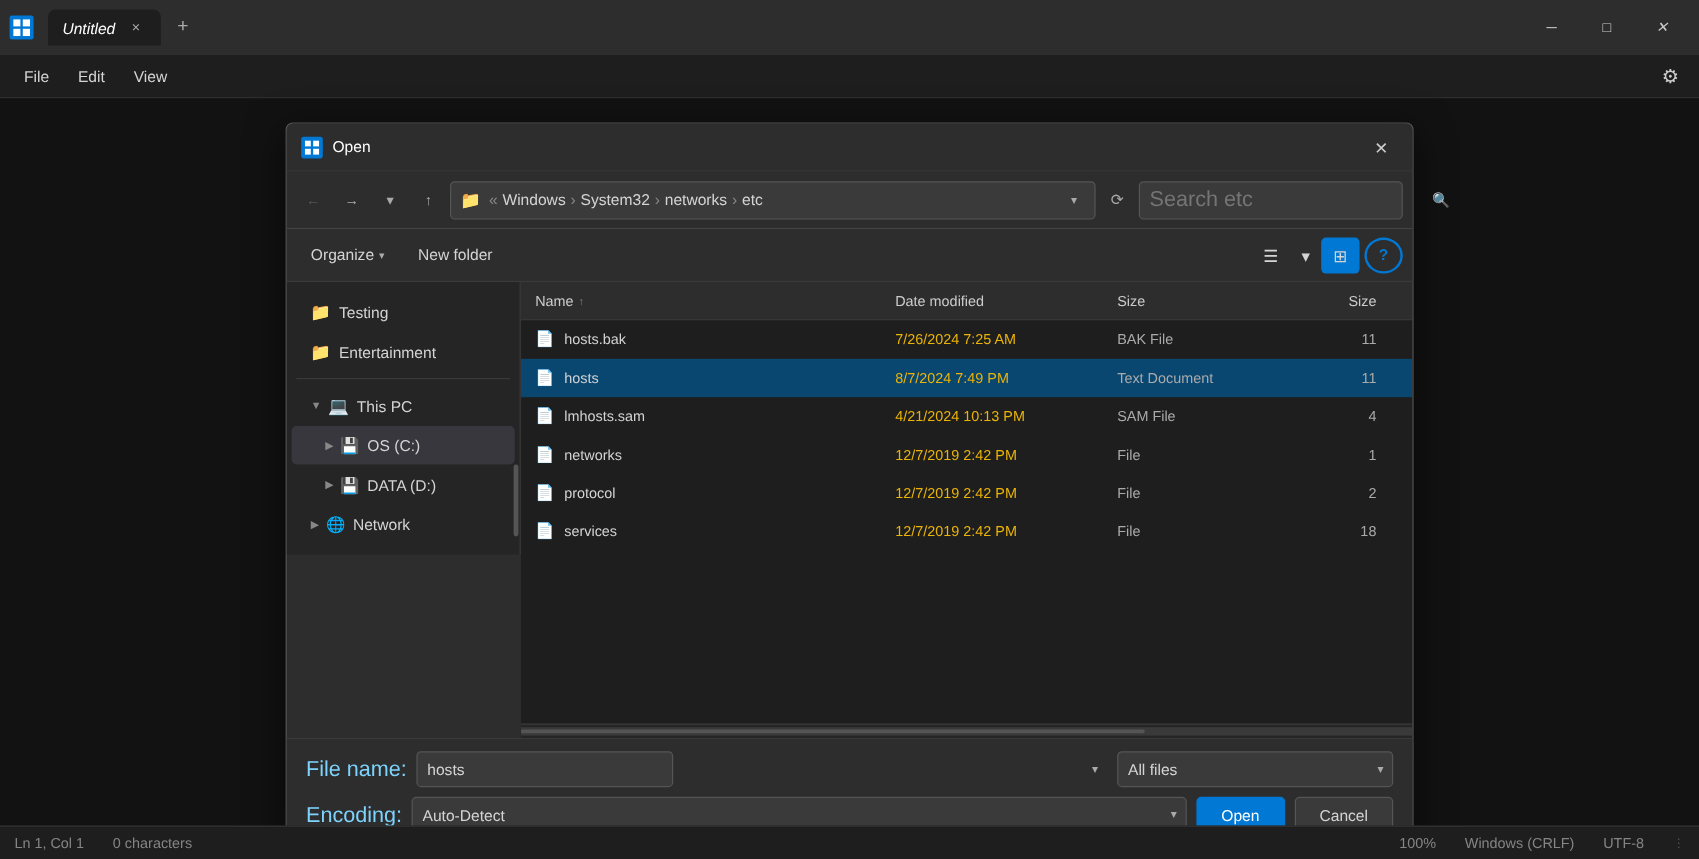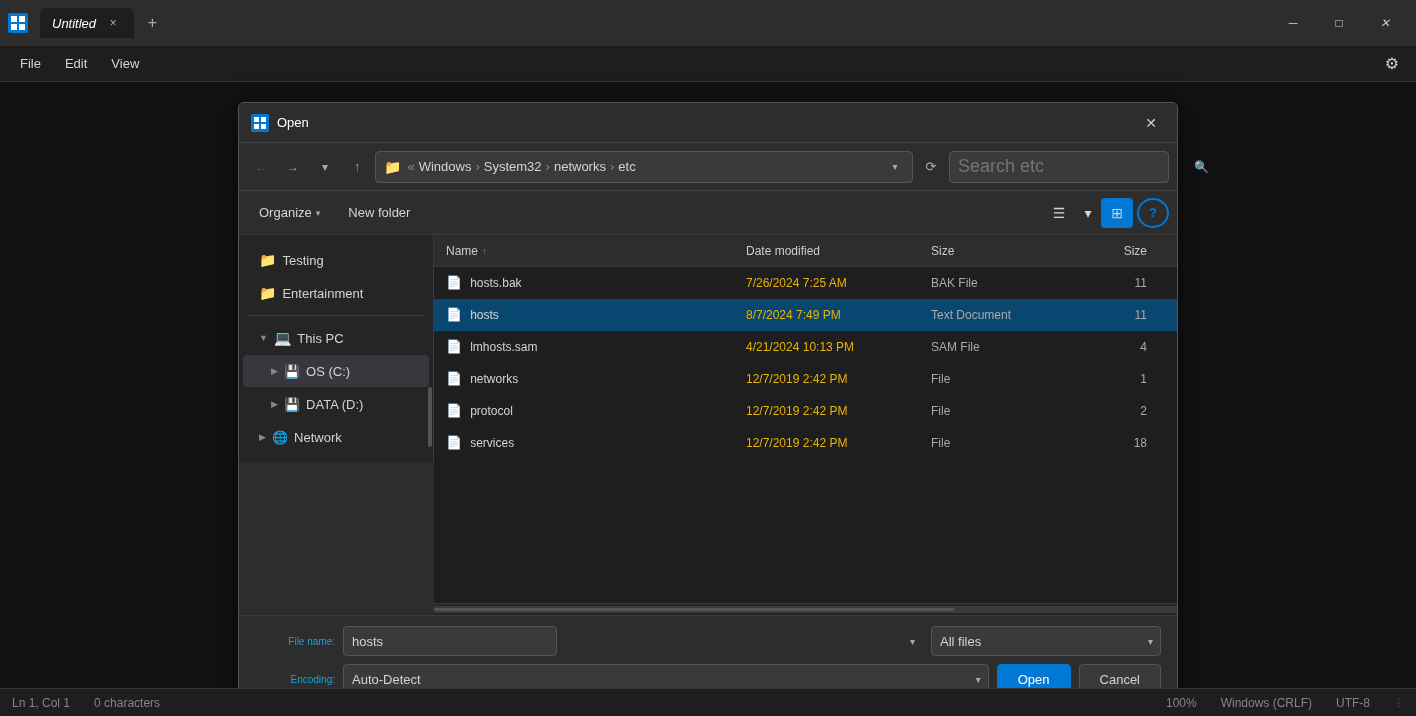--- a/index.html
+++ b/index.html
@@ -409,24 +409,24 @@
       padding: 10px 16px;
       border-top: 1px solid #3a3a3a;
       border-radius: 0 0 6px 6px;
     }
     .footer-row {
       display: flex; align-items: center; gap: 8px;
       margin-bottom: 8px;
     }
     .footer-row:last-child { margin-bottom: 0; }
     .footer-label {
-      color: #0ea5e9;
-      font-size: 10px;
+      color: #7dd3fc;
+      font-size: 18px;
       min-width: 80px;
-      text-align: right;
+      text-align: left;
     }
     .footer-input {
       flex: 1;
       height: 30px;
       background: #3a3a3a;
       border: 1px solid #555;
       border-radius: 4px;
       color: #d4d4d4;
       font-size: 13px;
       padding: 0 28px 0 8px;

